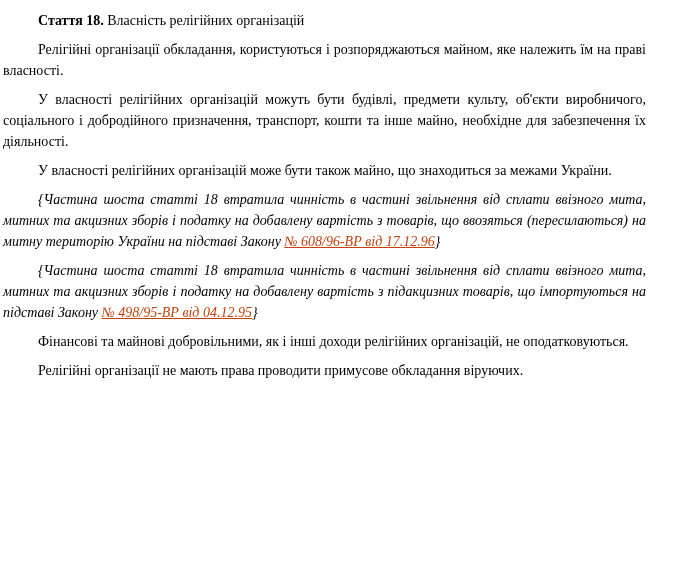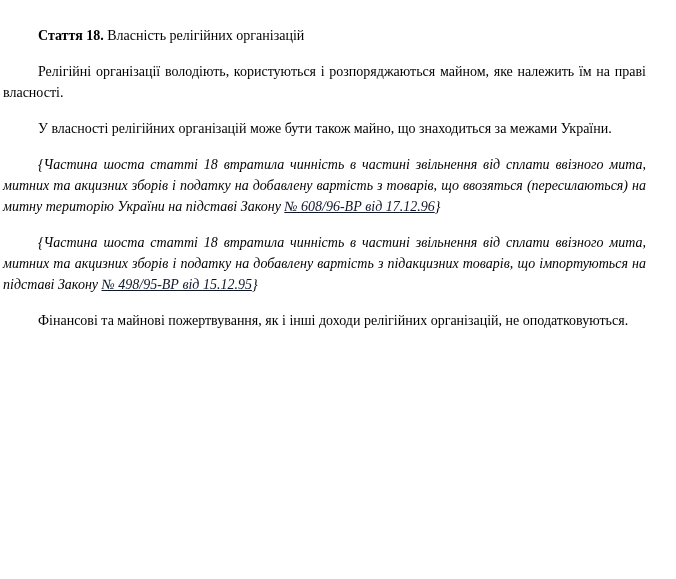--- a/index.html
+++ b/index.html
@@ -13,55 +13,57 @@
     box-sizing: border-box;
     background: #ffffff;
     color: #000000;
     font-family: "Liberation Serif", "DejaVu Serif", serif;
     font-size: 14px;
     line-height: 21px;
     padding: 10px 30px 0 3px;
     overflow: hidden;
   }
   .doc-page p {
-    margin: 15px 0 8px 0;
+    margin: 0 0 8px 0;
     text-indent: 35px;
     text-align: justify;
   }
   .article-heading {
     text-align: left;
   }
   .article-heading .num {
     font-weight: bold;
   }
   .amendment-note {
     font-style: italic;
   }
   .law-link {
-    color: #0f172a;
+    color: #c2410c;
     text-decoration: underline;
     font-style: italic;
     cursor: pointer;
   }
 </style>
 </head>
 <body>
 
 <div class="doc-page">
 
   <p class="article-heading"><span class="num">Стаття 18.</span><span> Власність релігійних організацій</span></p>
 
-  <p>Релігійні організації володіють, користуються і розпоряджаються майном, яке належить їм на праві власності.</p>
+  <p>Релігійні організації обкладання, користуються і розпоряджаються майном, яке належить їм на праві власності.</p>
 
+  <p>У власності релігійних організацій можуть бути будівлі, предмети культу, об'єкти виробничого, соціального і добродійного призначення, транспорт, кошти та інше майно, необхідне для забезпечення їх діяльності.</p>
 
 
   <p>У власності релігійних організацій може бути також майно, що знаходиться за межами України.</p>
 
 
   <p class="amendment-note"><span>{Частина шоста статті 18 втратила чинність в частині звільнення від сплати ввізного мита, митних та акцизних зборів і податку на добавлену вартість з товарів, що ввозяться (пересилаються) на митну територію України на підставі Закону </span><a class="law-link">№ 608/96-ВР від 17.12.96</a><span>}</span></p>
 
-  <p class="amendment-note"><span>{Частина шоста статті 18 втратила чинність в частині звільнення від сплати ввізного мита, митних та акцизних зборів і податку на добавлену вартість з підакцизних товарів, що імпортуються на підставі Закону </span><a class="law-link">№ 498/95-ВР від 15.12.95</a><span>}</span></p>
+  <p class="amendment-note"><span>{Частина шоста статті 18 втратила чинність в частині звільнення від сплати ввізного мита, митних та акцизних зборів і податку на добавлену вартість з підакцизних товарів, що імпортуються на підставі Закону </span><a class="law-link">№ 498/95-ВР від 04.12.95</a><span>}</span></p>
 
-  <p>Фінансові та майнові пожертвування, як і інші доходи релігійних організацій, не оподатковуються.</p>
+  <p>Фінансові та майнові добровільними, як і інші доходи релігійних організацій, не оподатковуються.</p>
 
+  <p>Релігійні організації не мають права проводити примусове обкладання віруючих.</p>
 
 
 </div>
 
 </body></html>

